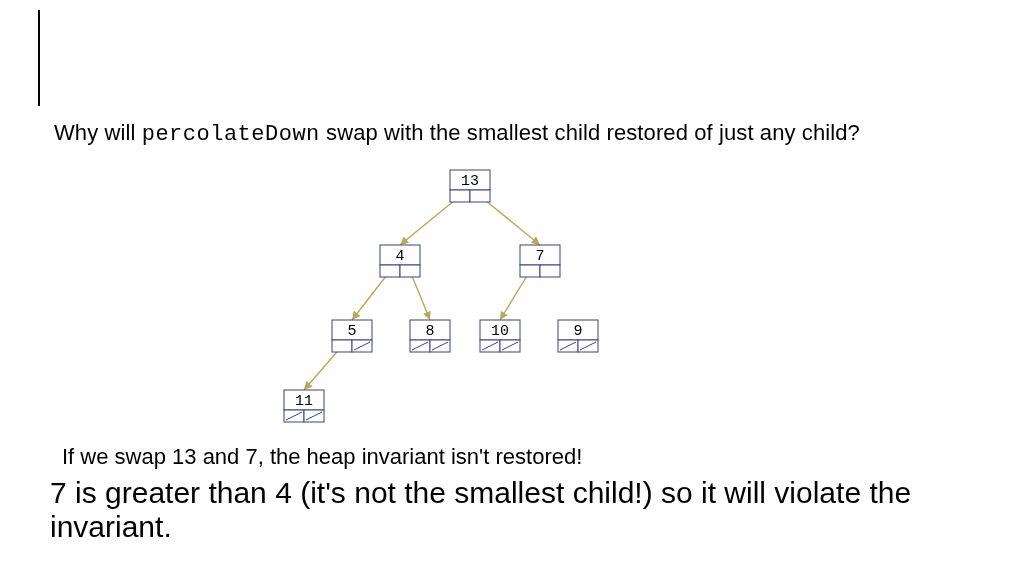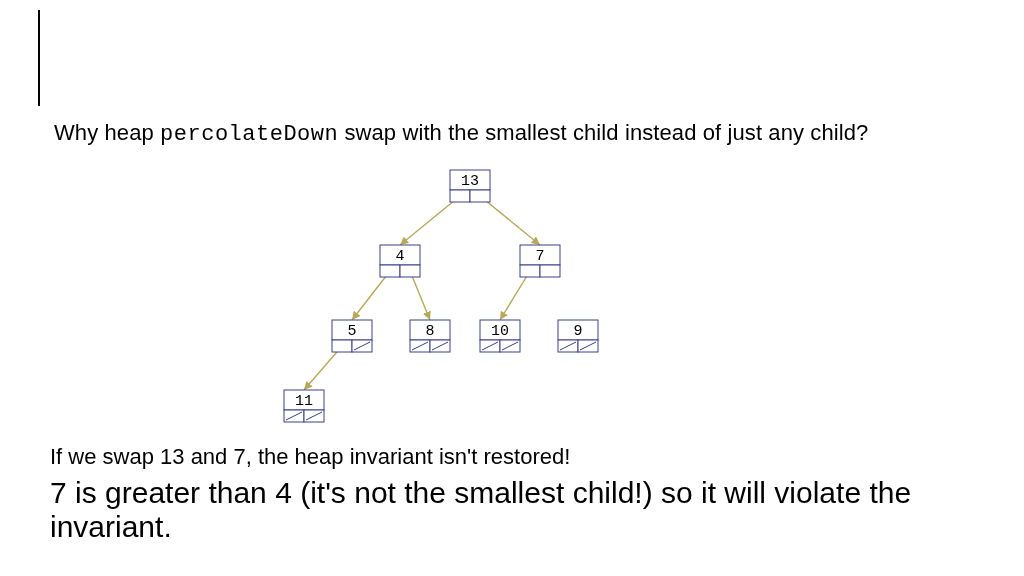--- a/index.html
+++ b/index.html
@@ -29,21 +29,21 @@
     font-size: 22px;
     letter-spacing: 0.1px;
   }
   .mono {
     font-family: Consolas, "Courier New", monospace;
     letter-spacing: 0.5px;
     text-align: right;
   }
   .explain1 {
     position: absolute;
-    left: 50px;
+    left: 62px;
     top: 444px;
     font-size: 22px;
   }
   .explain2 {
     position: absolute;
     left: 50px;
     top: 476px;
     font-size: 30px;
   }
   svg.tree {
@@ -80,21 +80,21 @@
     stroke: #3b3f87;
     stroke-width: 1;
   }
 </style>
 </head>
 <body>
 
 <div class="accent-bar"></div>
 
 <div class="question">
-  <span>Why heap </span><span class="mono">percolateDown</span><span> swap with the smallest child instead of just any child?</span>
+  <span>Why will </span><span class="mono">percolateDown</span><span> swap with the smallest child restored of just any child?</span>
 </div>
 
 <svg class="tree" width="400" height="270">
   <defs>
     <marker id="ah" markerWidth="8" markerHeight="8" refX="6" refY="3" orient="auto">
       <path d="M0,0 L6,3 L0,6 Z" class="arrowhead"></path>
     </marker>
   </defs>
   <g id="edges">
       <line x1="210" y1="36" x2="150" y2="85" class="edge" marker-end="url(#ah)"></line>

